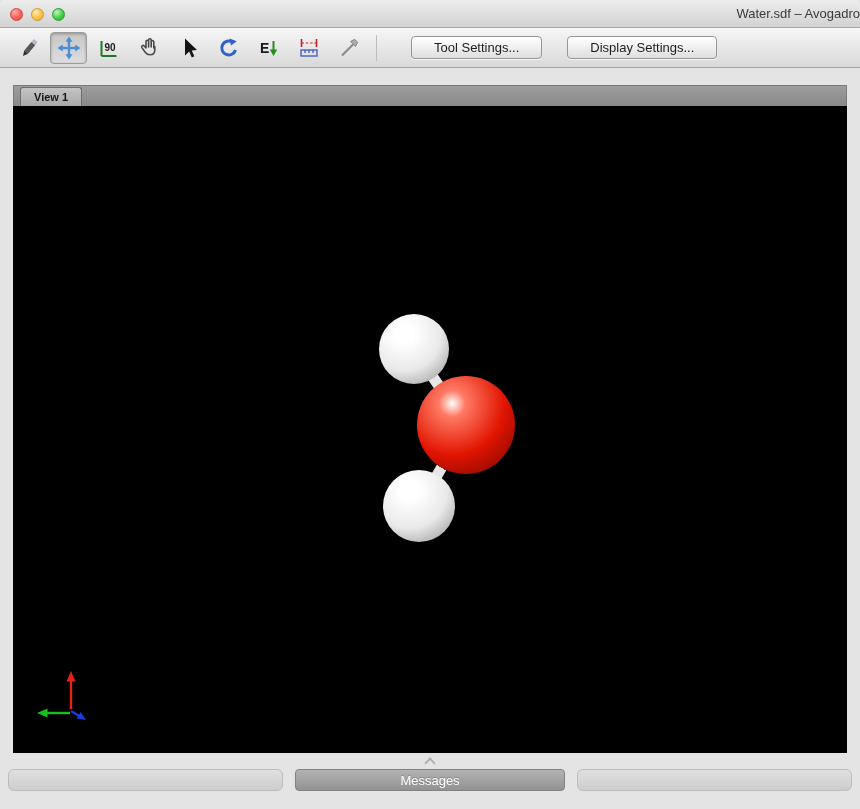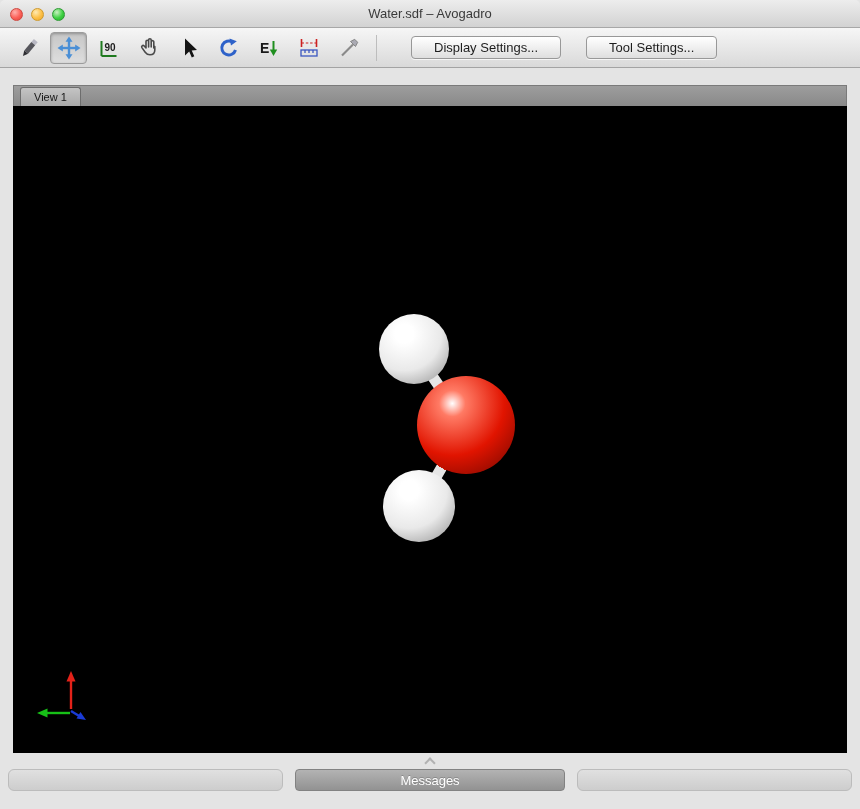--- a/index.html
+++ b/index.html
@@ -4,21 +4,21 @@
 <style>
   * { margin:0; padding:0; box-sizing:border-box; }
   html,body { width:860px; height:809px; overflow:hidden; }
   body { font-family:"Liberation Sans", sans-serif; background:#e4e4e4; }
 
   .window { width:860px; height:809px; display:flex; flex-direction:column; background:#e4e4e4; }
 
   
   .titlebar { position:relative; height:28px; flex:0 0 28px;
     background:linear-gradient(#ededed,#d2d2d2); border-bottom:1px solid #a7a7a7;
-    display:flex; align-items:center; justify-content:center; border-radius:5px 5px 0 0; }
+    display:flex; align-items:center; justify-content:flex-end; border-radius:5px 5px 0 0; }
   .traffic { position:absolute; left:10px; top:8px; display:flex; gap:8px; }
   .light { width:13px; height:13px; border-radius:50%; cursor:default; }
   .light.red    { background:radial-gradient(circle at 35% 30%, #ffb0ab, #fb5f57 55%, #dd453c); border:1px solid #ce4840; }
   .light.yellow { background:radial-gradient(circle at 35% 30%, #ffeab2, #fdbf45 55%, #e9a52a); border:1px solid #cf9a2d; }
   .light.green  { background:radial-gradient(circle at 35% 30%, #c9f0c1, #3ed142 55%, #27aa2e); border:1px solid #2c9a33; }
   .title { font-size:13px; color:#3a3a3a; }
 
   
   .toolbar { height:40px; flex:0 0 40px; background:linear-gradient(#f6f6f6,#d9d9d9);
     border-bottom:1px solid #a3a3a3; display:flex; align-items:center; padding:8px 10px; gap:3px; }
@@ -33,21 +33,21 @@
     border-radius:4px; font-size:13px; color:#1d1d1d; box-shadow:0 1px 0 rgba(255,255,255,.7); }
   .mac-btn + .mac-btn { margin-left:22px; }
   .btn-spacer { width:22px; }
 
   
   .content { margin:17px 13px 0 13px; flex:0 0 auto; }
   .tabstrip { height:21px; background:linear-gradient(#9d9d9d,#898989);
     border:1px solid #7a7a7a; border-bottom:none; display:flex; align-items:flex-end; padding-left:6px; }
   .tab { height:19px; padding:0 13px; display:flex; align-items:center;
     background:linear-gradient(#c4c4c4,#a8a8a8); border:1px solid #6d6d6d; border-bottom:none;
-    border-radius:3px 3px 0 0; font-size:11px; color:#161616; }
+    border-radius:3px 3px 0 0; font-size:11px; color:#161616;font-weight:bold; }
   .viewport { position:relative; width:834px; height:647px; background:#000; overflow:hidden; }
   .molecule-layer { position:absolute; inset:0; }
   .bond { position:absolute; height:11px; transform-origin:0 50%; border-radius:2px; }
   .atom { position:absolute; border-radius:50%; }
   .axes { position:absolute; left:22px; bottom:26px; }
 
   
   .bottombar { position:relative; flex:1 1 auto; background:#e4e4e4; }
   .caret { position:absolute; left:50%; top:6px; width:8px; height:8px;
     border-left:2px solid #b2b2b2; border-top:2px solid #b2b2b2;
@@ -172,22 +172,22 @@
         <svg width="24" height="24" viewBox="0 0 24 24">
           <line x1="5" y1="19.5" x2="16" y2="8.5" stroke="#8a8a8a" stroke-width="2.2"></line>
           <path d="M13.5 5.5 l5 5 2.2 -4.2 -3 -3 z" fill="#aaaab3" stroke="#767676" stroke-width="0.8"></path>
         </svg>
       </span>
     </div>
 
     <div class="tb-divider"></div>
     <div class="btn-spacer"></div>
 
+    <div class="mac-btn">Tool Settings...</div>
     <div class="mac-btn">Display Settings...</div>
-    <div class="mac-btn">Tool Settings...</div>
   </div>
 
   <div class="content">
     <div class="tabstrip">
       <div class="tab">View 1</div>
     </div>
 
     <div class="viewport">
       <div class="molecule-layer">
           <div class="bond" style="left: 453px; top: 313.5px; width: 92.0869px; transform: rotate(-124.38deg); background: linear-gradient(to right, rgb(216, 20, 0) 52%, rgb(230, 230, 230) 52%);"></div>

